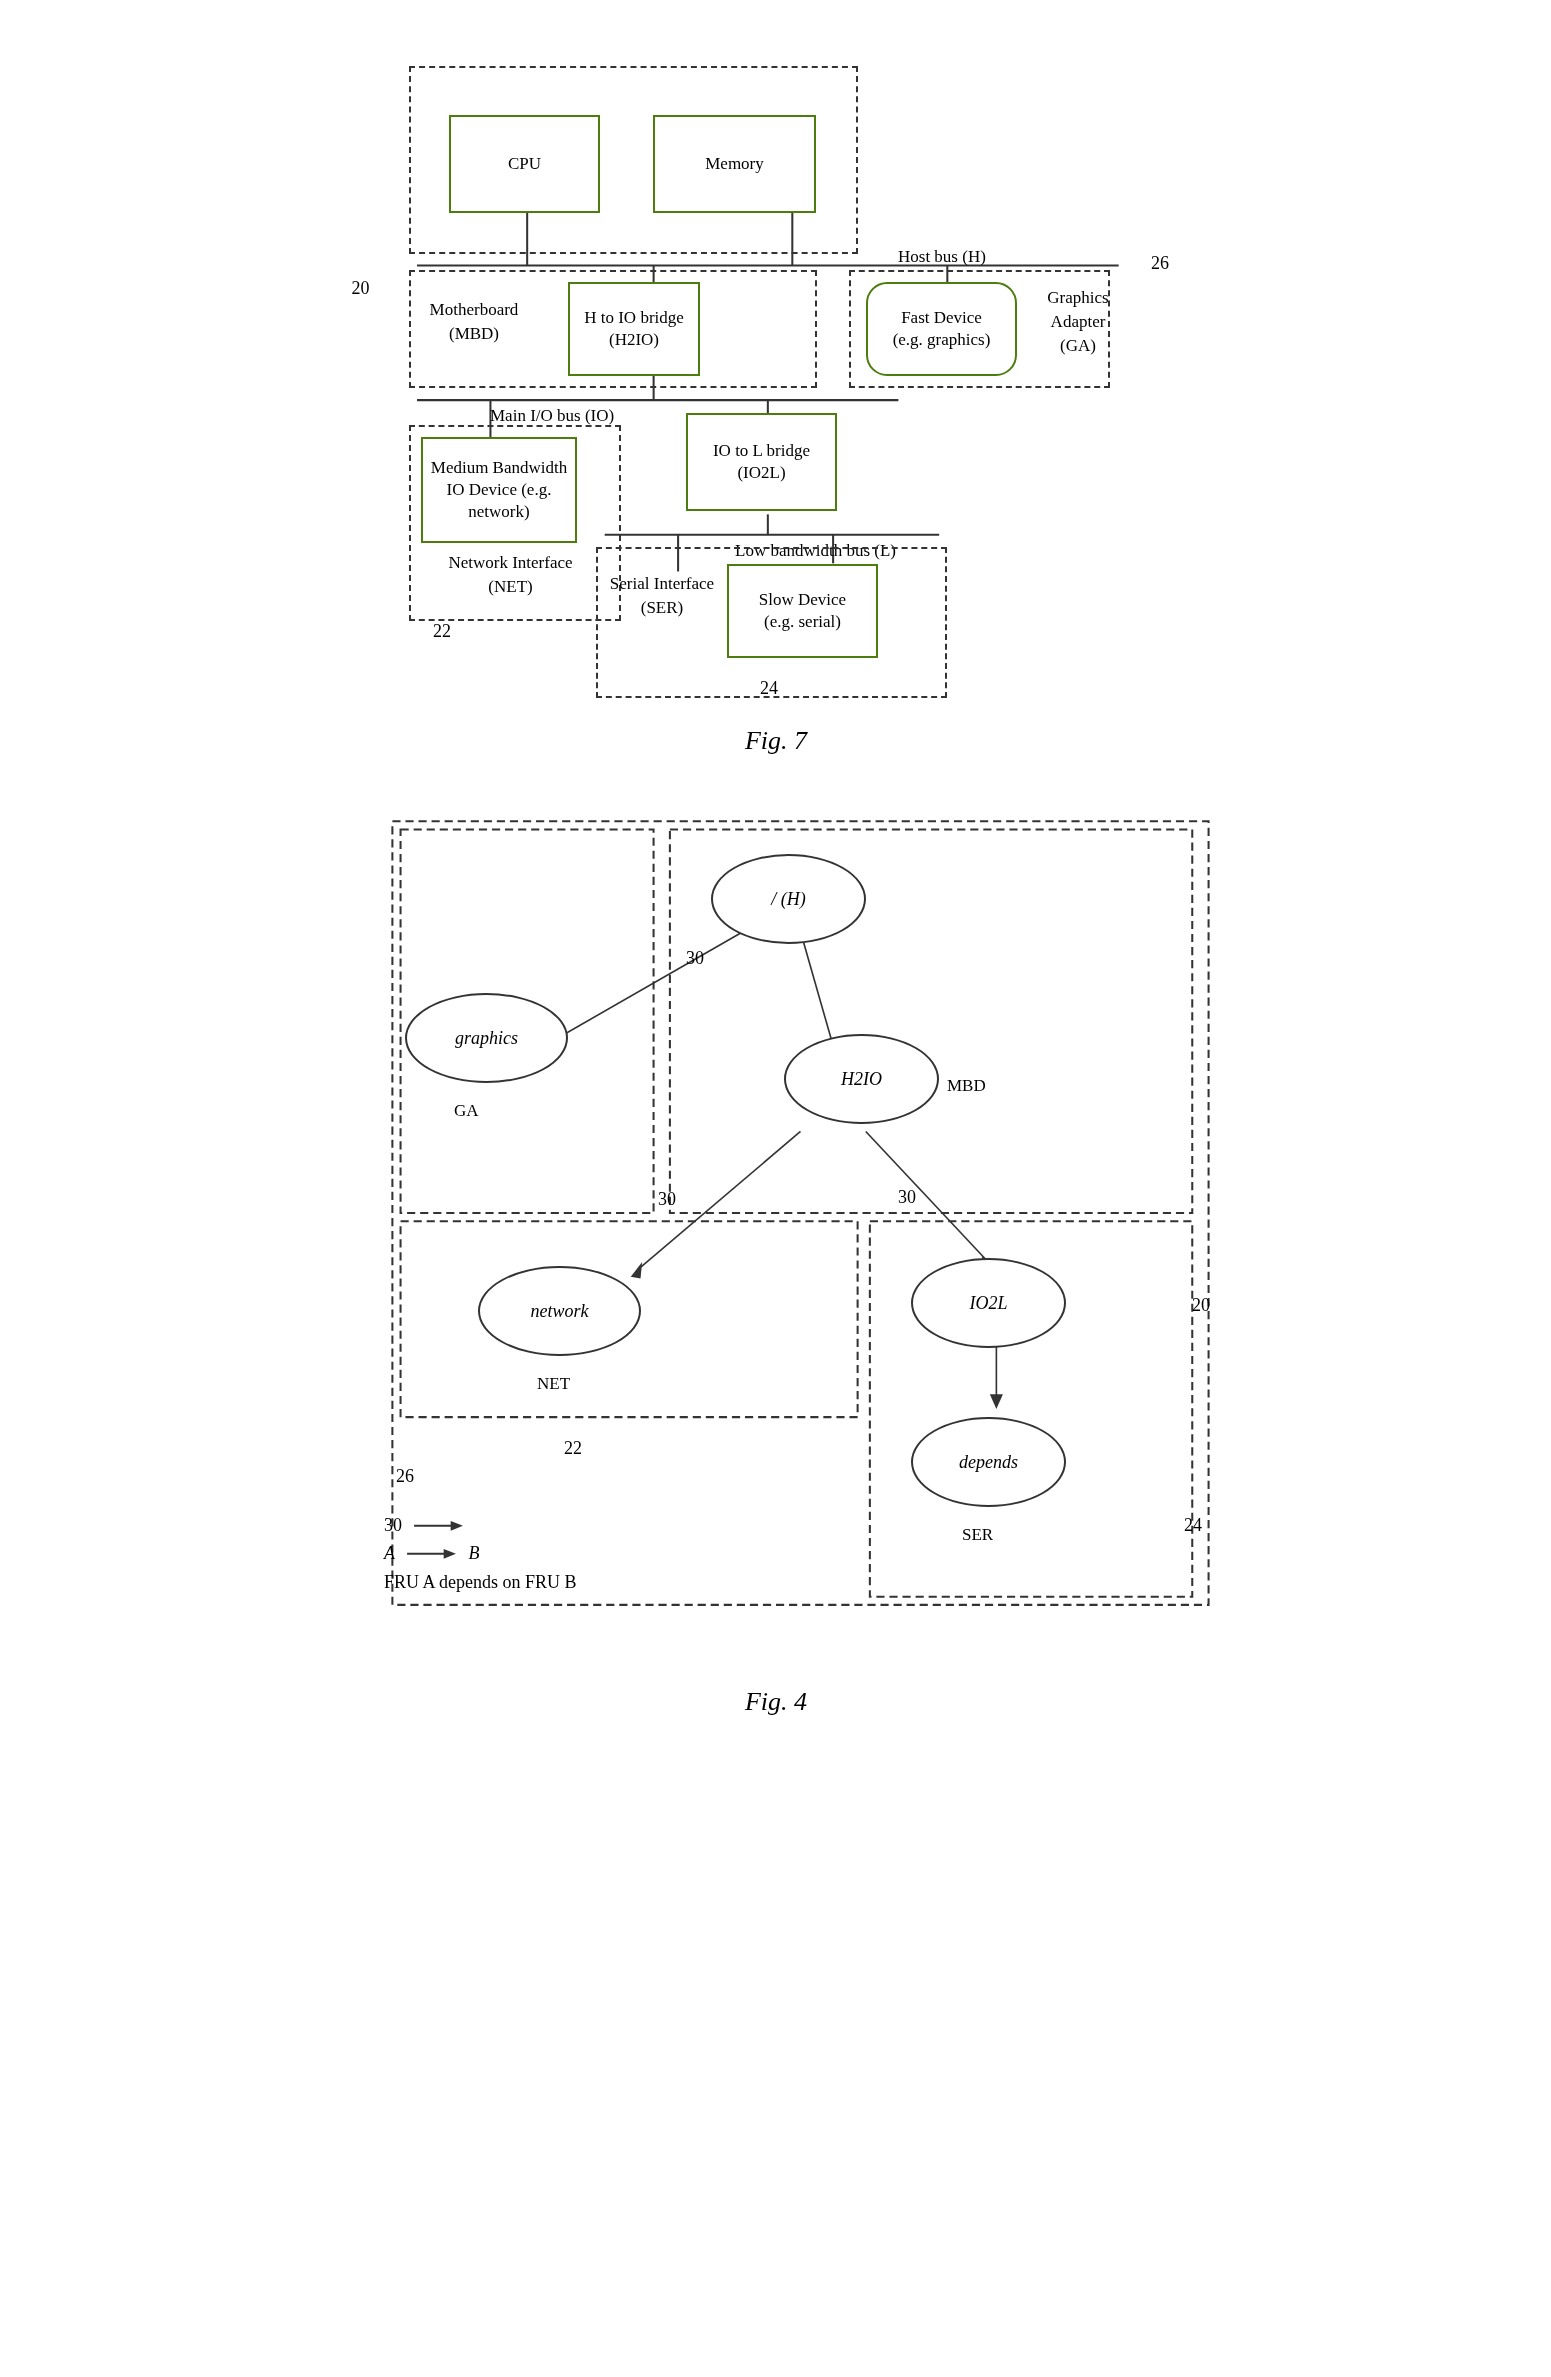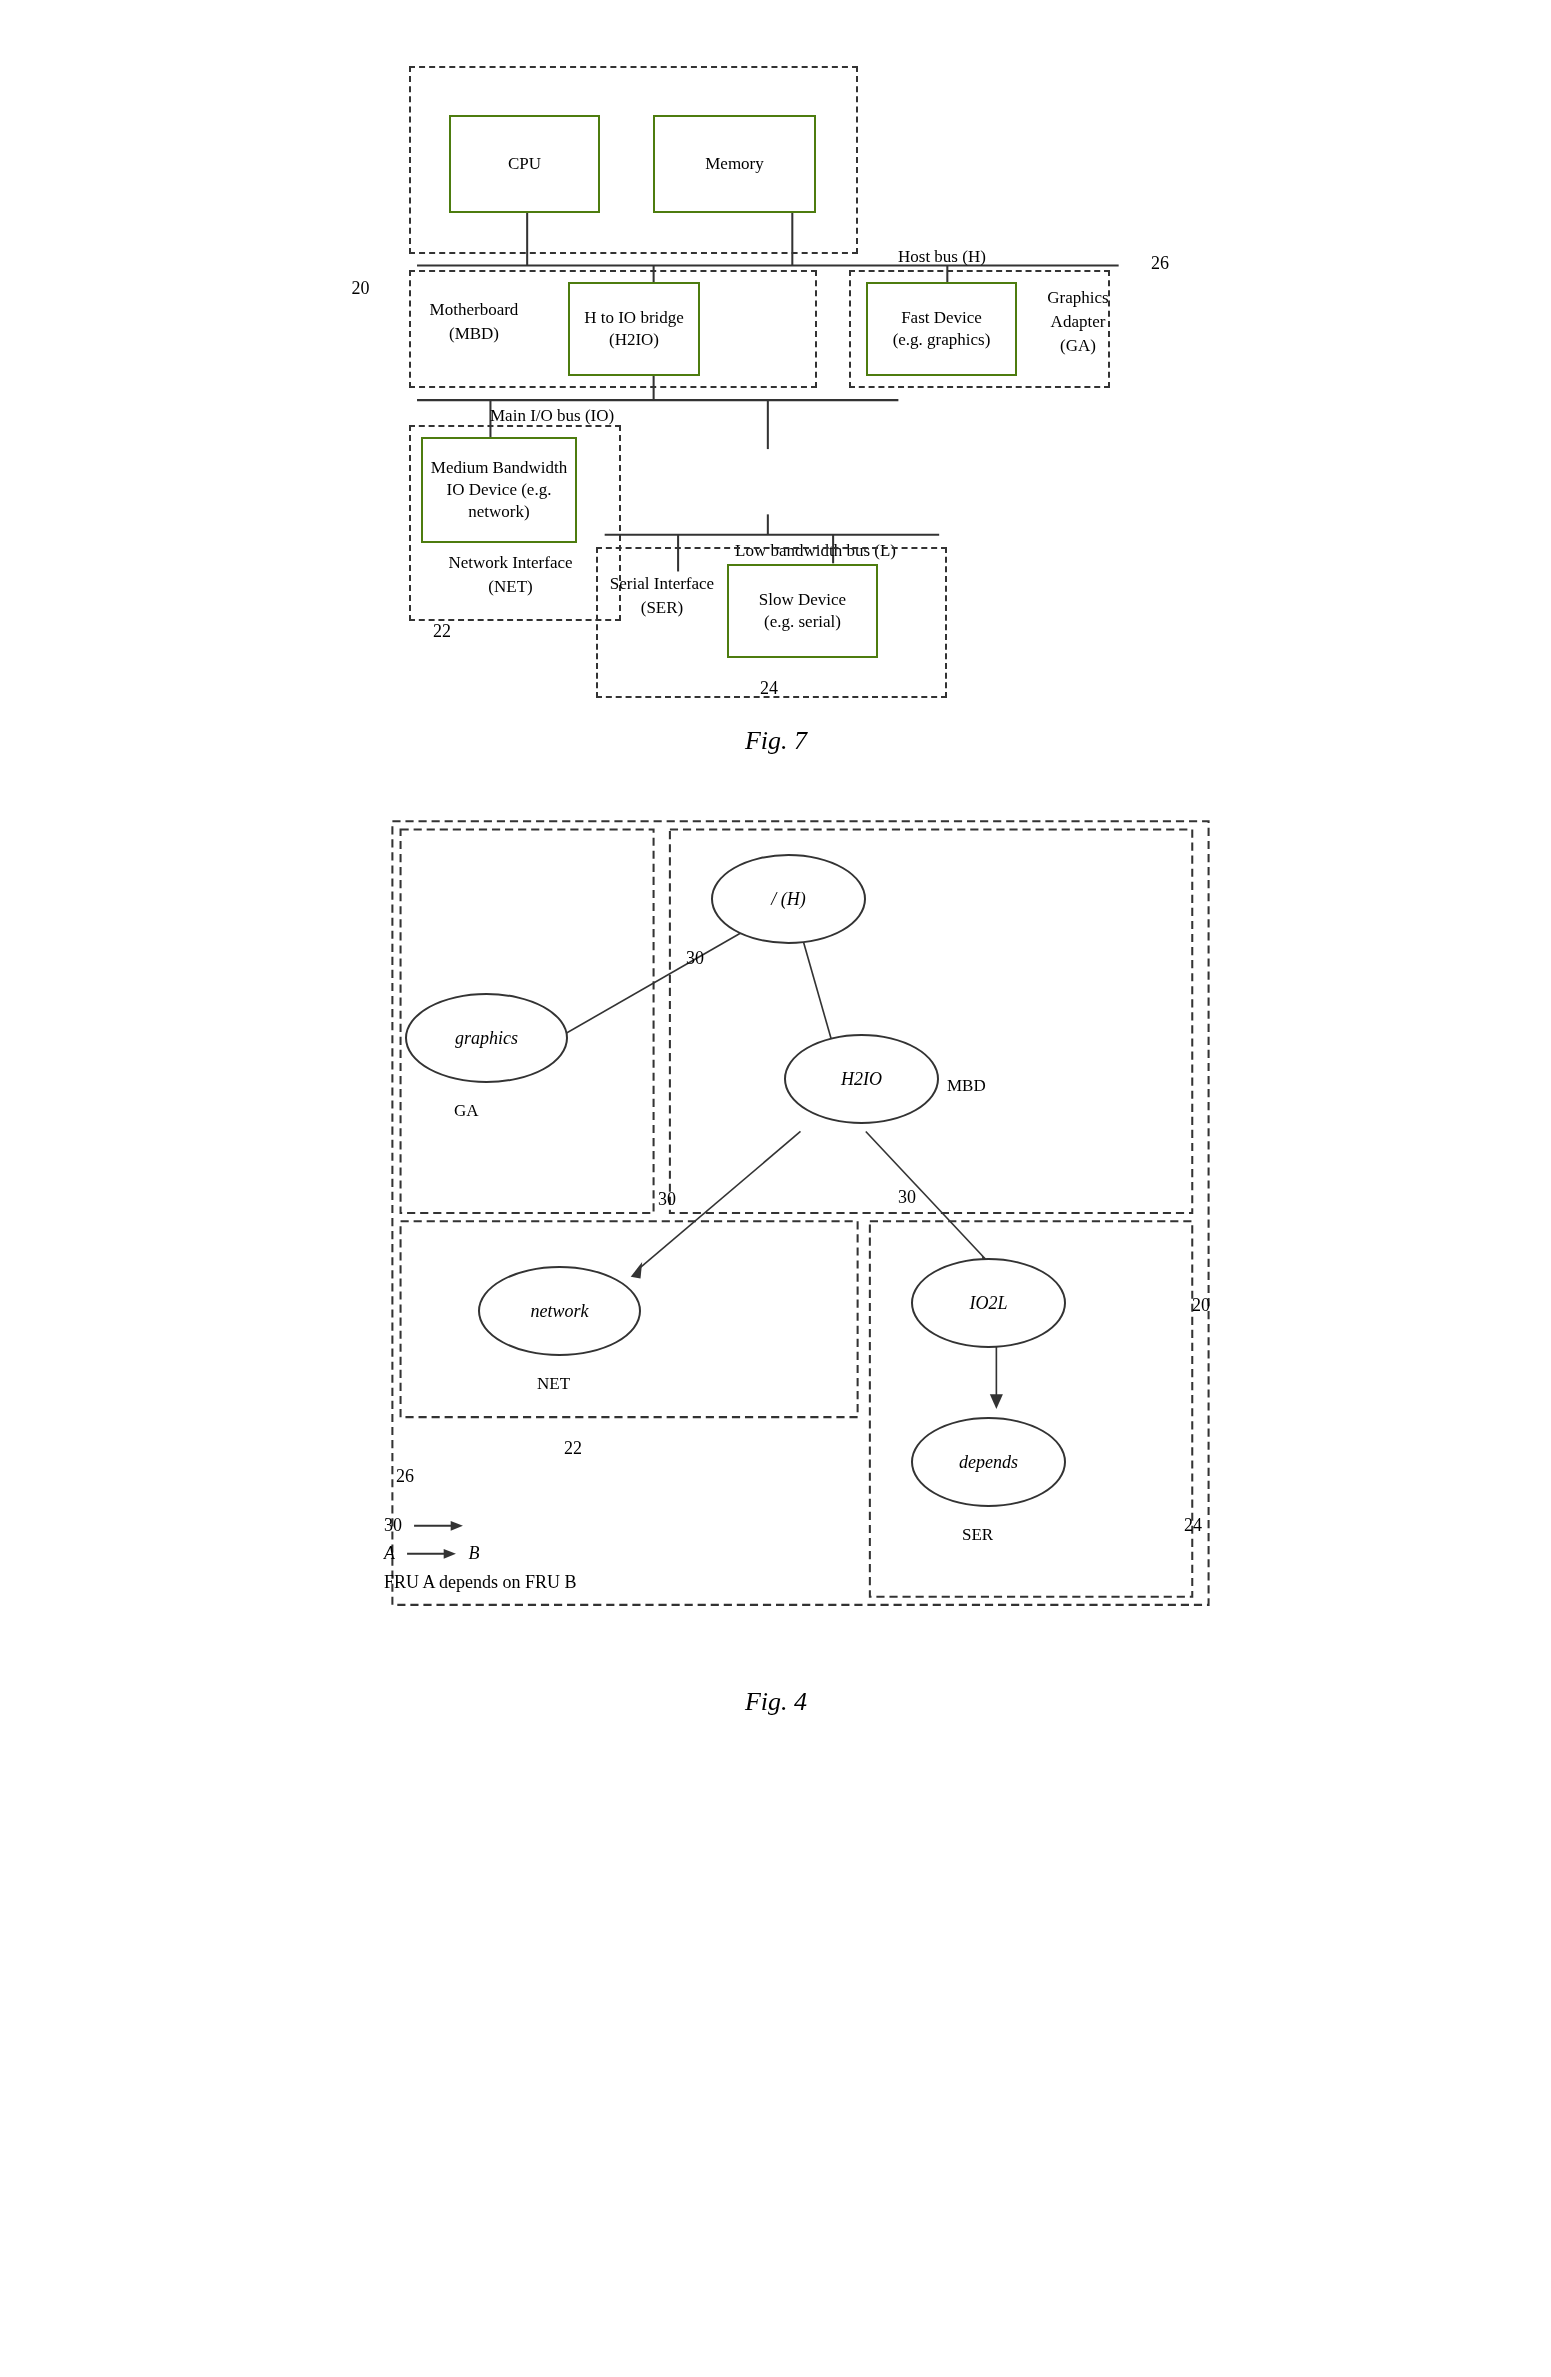--- a/index.html
+++ b/index.html
@@ -168,34 +168,35 @@
       <div class="ref-num" style="left:824px; top:220px;">26</div>
 
       <div class="dashed-box" style="left:82px; top:237px; width:408px; height:118px;"></div>
 
       <div class="label-text" style="left:94px; top:265px; width:106px;">Motherboard<br>(MBD)</div>
 
       <div class="solid-box" style="left:241px; top:249px; width:132px; height:94px;">H to IO bridge<br>(H2IO)</div>
 
       <div class="dashed-box" style="left:522px; top:237px; width:261px; height:118px;"></div>
 
-      <div class="solid-box" style="left:539px; top:249px; width:151px; height:94px;">Fast Device<br>(e.g. graphics)</div>
+      <div class="solid-box" style="left:539px; top:249px; width:151px; height:94px;border-radius:21px;">Fast Device<br>(e.g. graphics)</div>
 
       <div class="label-text" style="left:702px; top:253px; width:98px;">Graphics<br>Adapter<br>(GA)</div>
 
       <div class="label-text" style="left:163px; top:371px; text-align:left;">Main I/O bus (IO)</div>
 
       <div class="dashed-box" style="left:82px; top:392px; width:212px; height:196px;"></div>
 
       <div class="solid-box" style="left:94px; top:404px; width:156px; height:106px;">Medium Bandwidth<br>IO Device (e.g.<br>network)</div>
 
       <div class="label-text" style="left:106px; top:518px; width:155px;">Network Interface<br>(NET)</div>
 
       <div class="ref-num" style="left:106px; top:588px;">22</div>
 
+      <div class="solid-box" style="left:359px; top:380px; width:151px; height:98px;">IO to L bridge<br>(IO2L)</div>
 
       <div class="label-text" style="left:408px; top:506px; text-align:left;">Low bandwidth bus (L)</div>
 
       <div class="dashed-box" style="left:269px; top:514px; width:351px; height:151px;"></div>
 
       <div class="label-text" style="left:282px; top:539px; width:106px;">Serial Interface<br>(SER)</div>
 
       <div class="solid-box" style="left:400px; top:531px; width:151px; height:94px;">Slow Device<br>(e.g. serial)</div>
 
       <div class="ref-num" style="left:433px; top:645px;">24</div>

